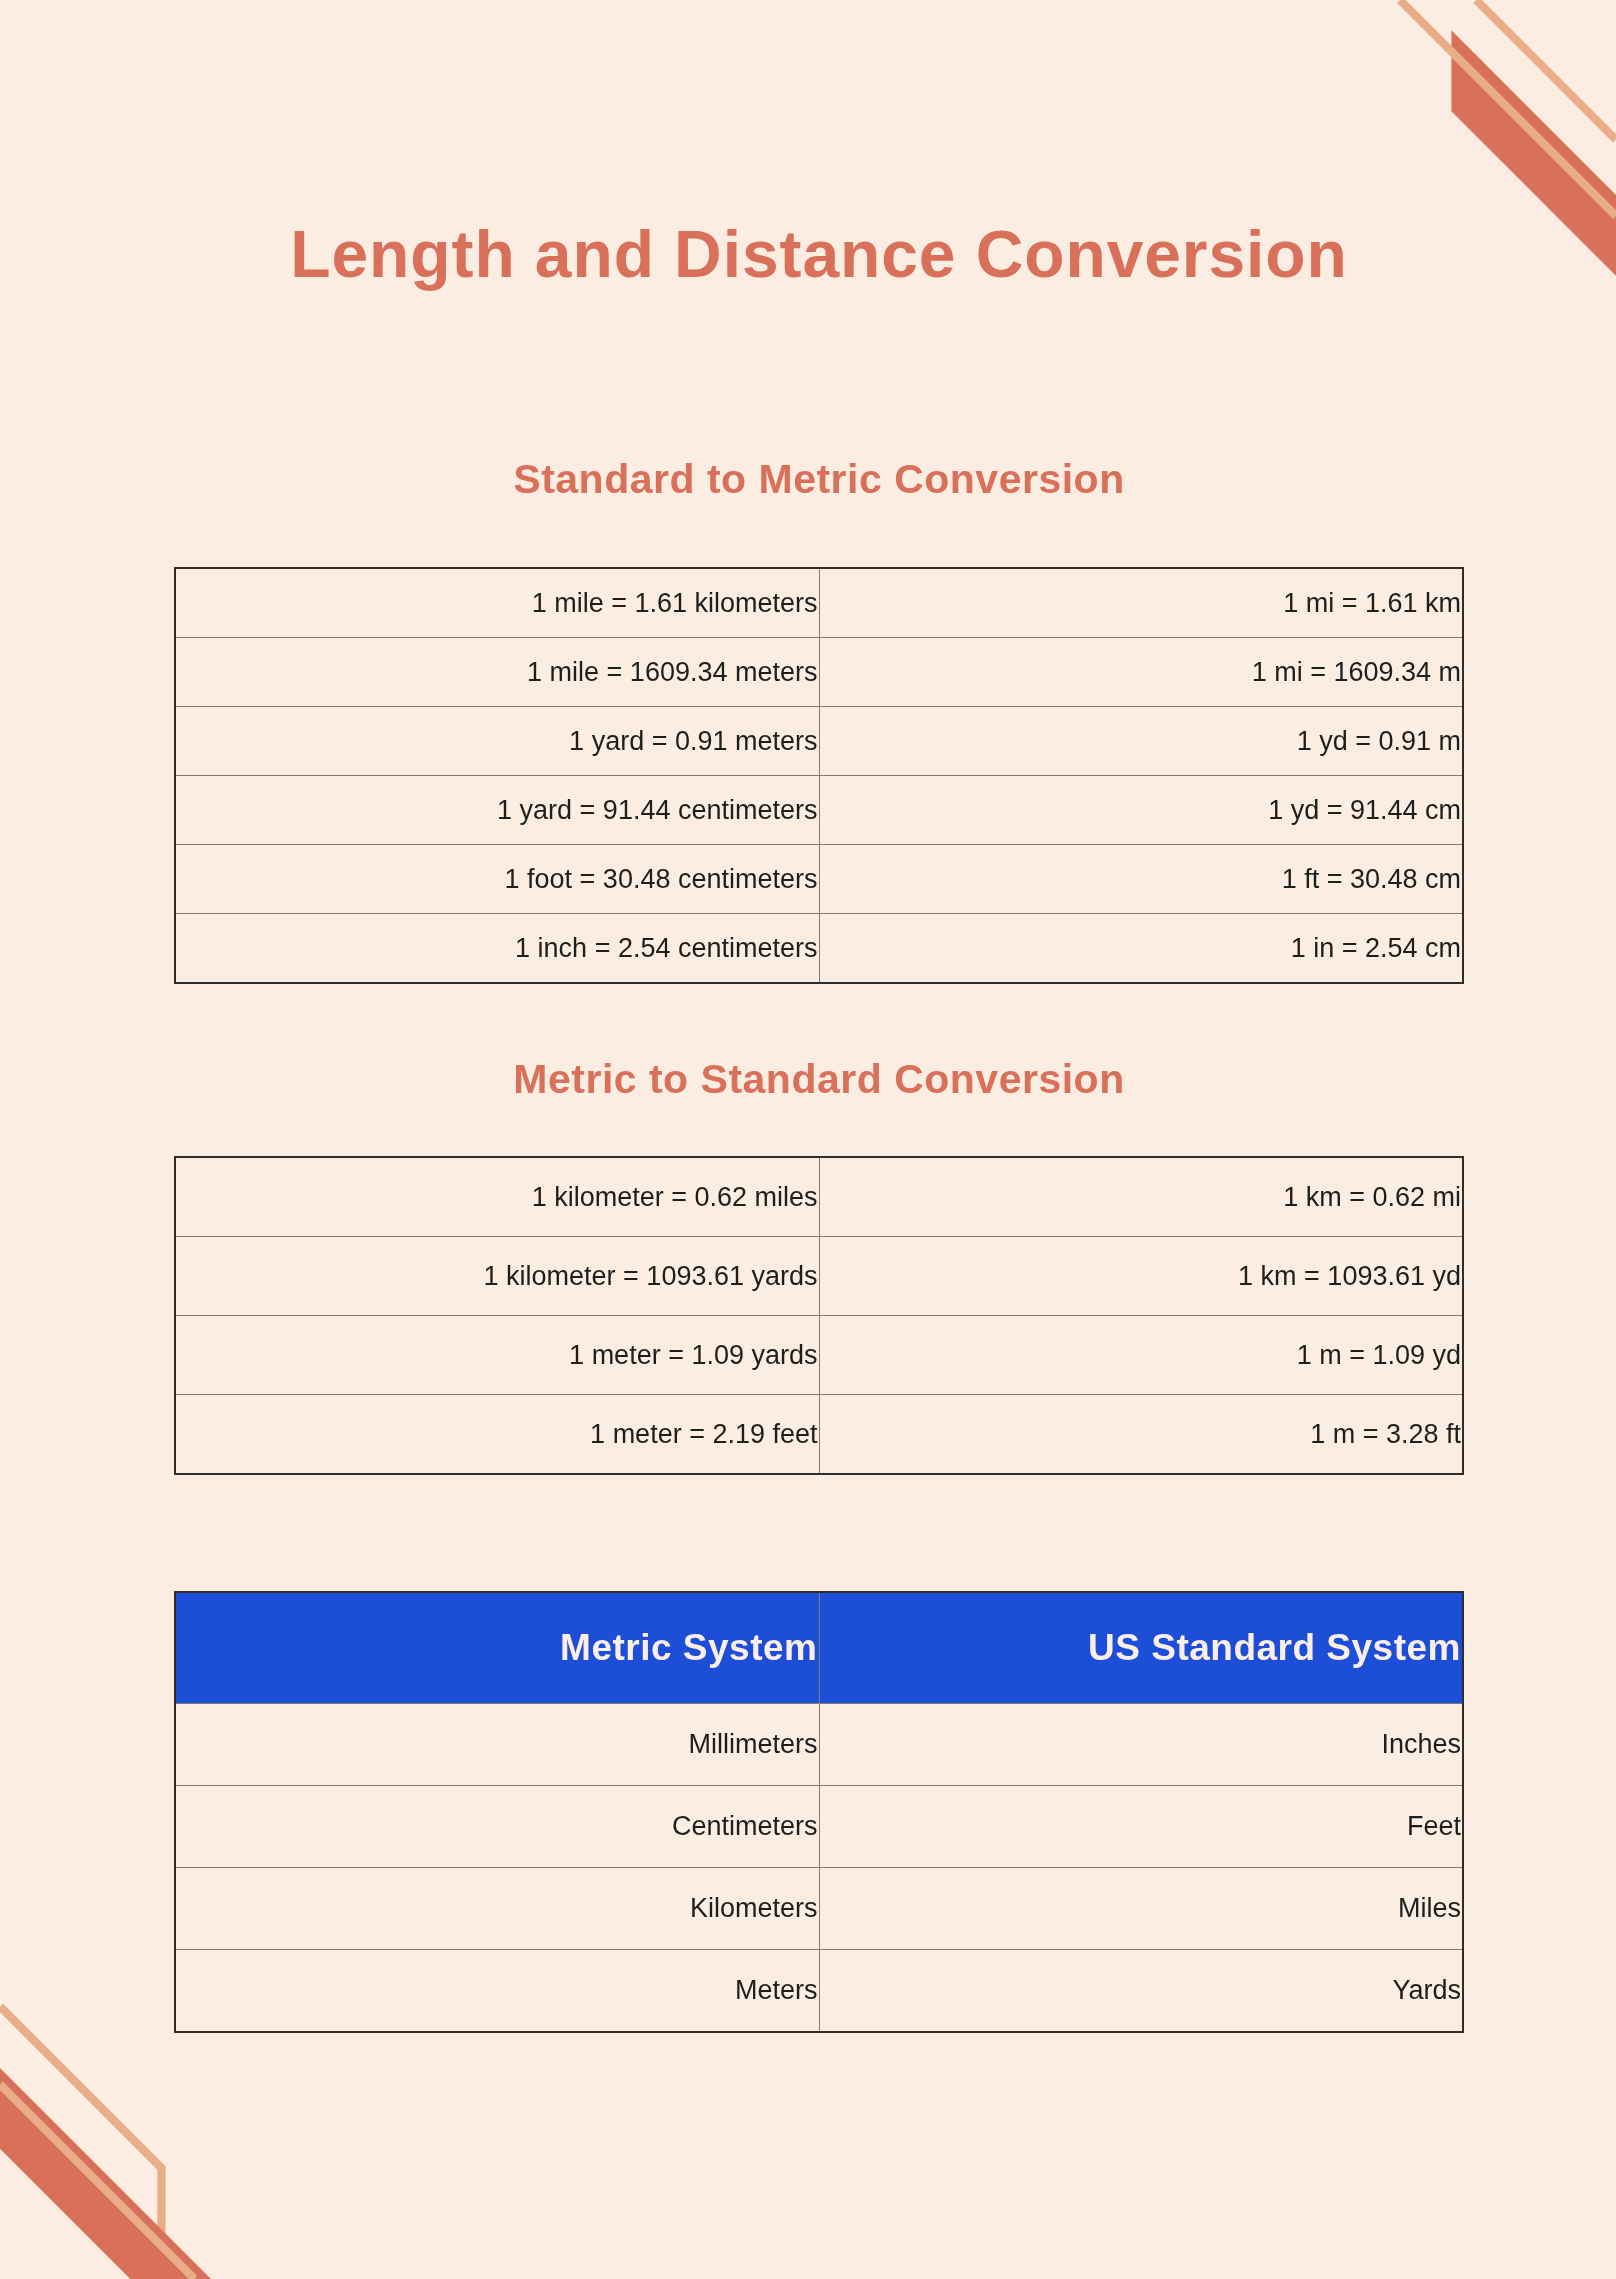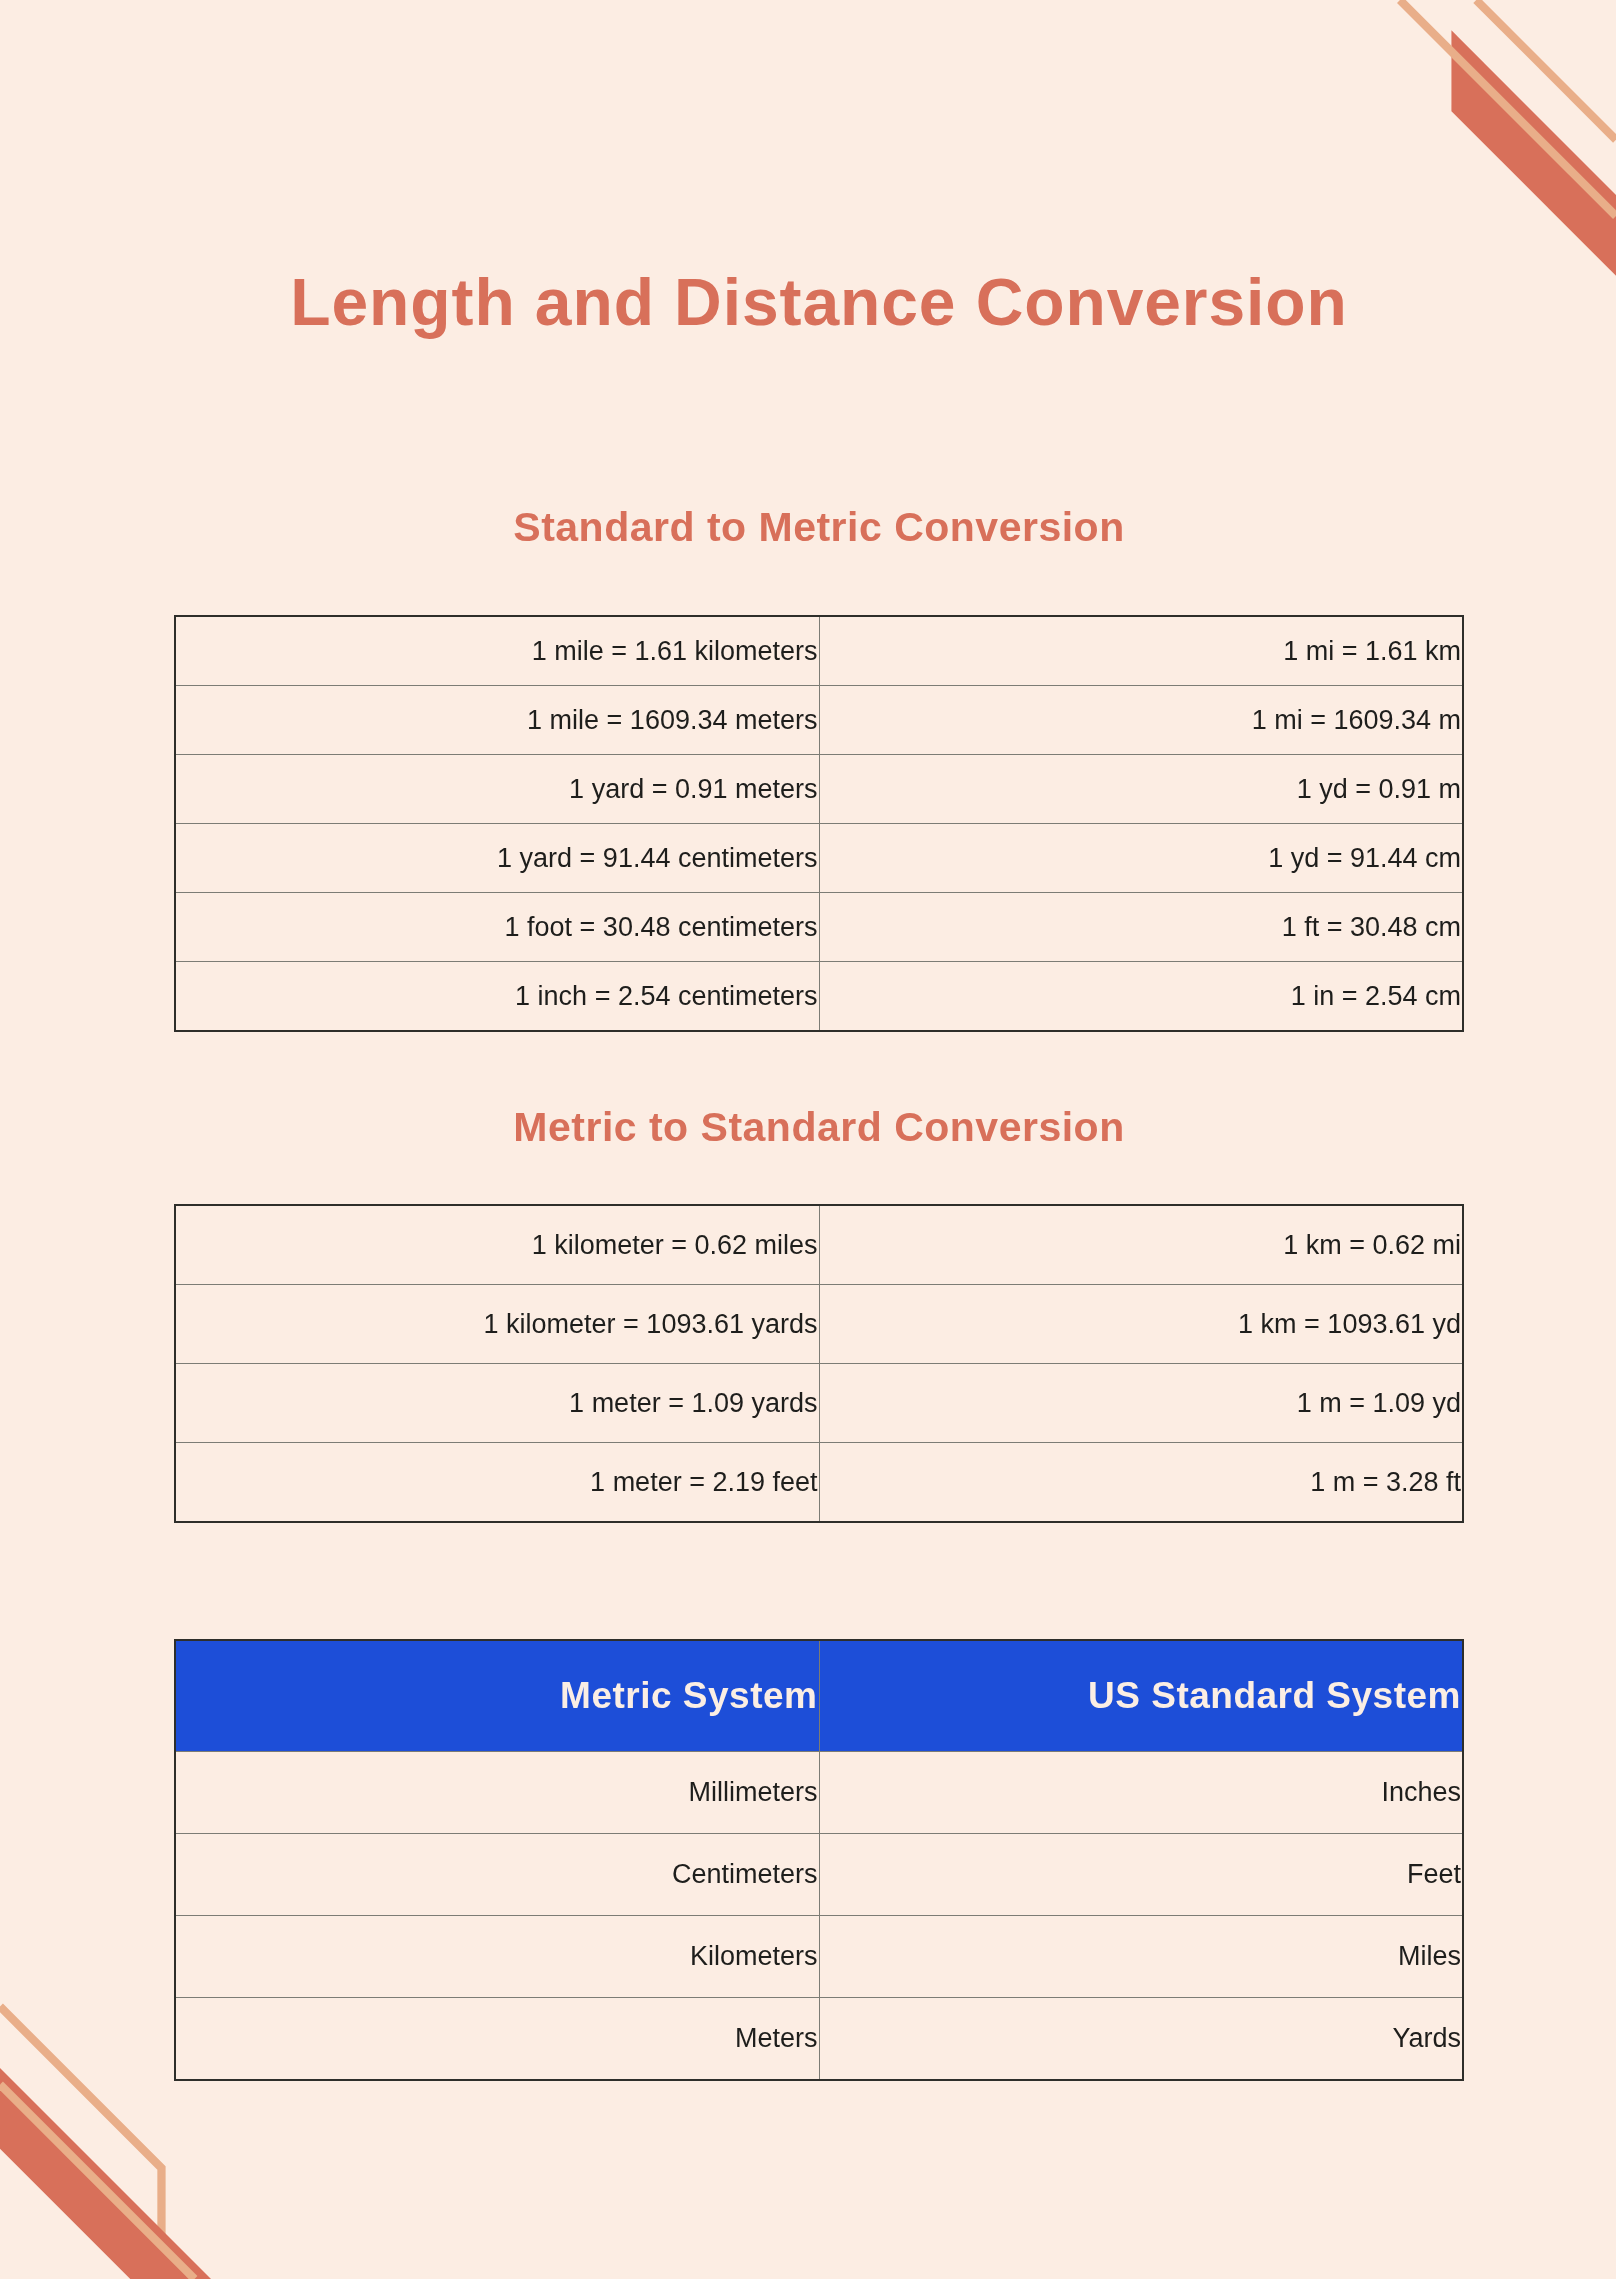--- a/index.html
+++ b/index.html
@@ -20,21 +20,20 @@
     pointer-events: none;
   }
   .deco-tr { top: 0; right: 0; }
   .deco-bl { left: 0; bottom: 0; }
 
   .content {
     position: absolute;
     left: 174px;
     top: 0;
     width: 1290px;
-    margin-top: 48px;
   }
   .title {
     margin: 217px 0 0 0;
     text-align: center;
     color: #D8705A;
     font-size: 66px;
     line-height: 1.15;
     font-weight: 800;
     letter-spacing: 0.9px;
   }

